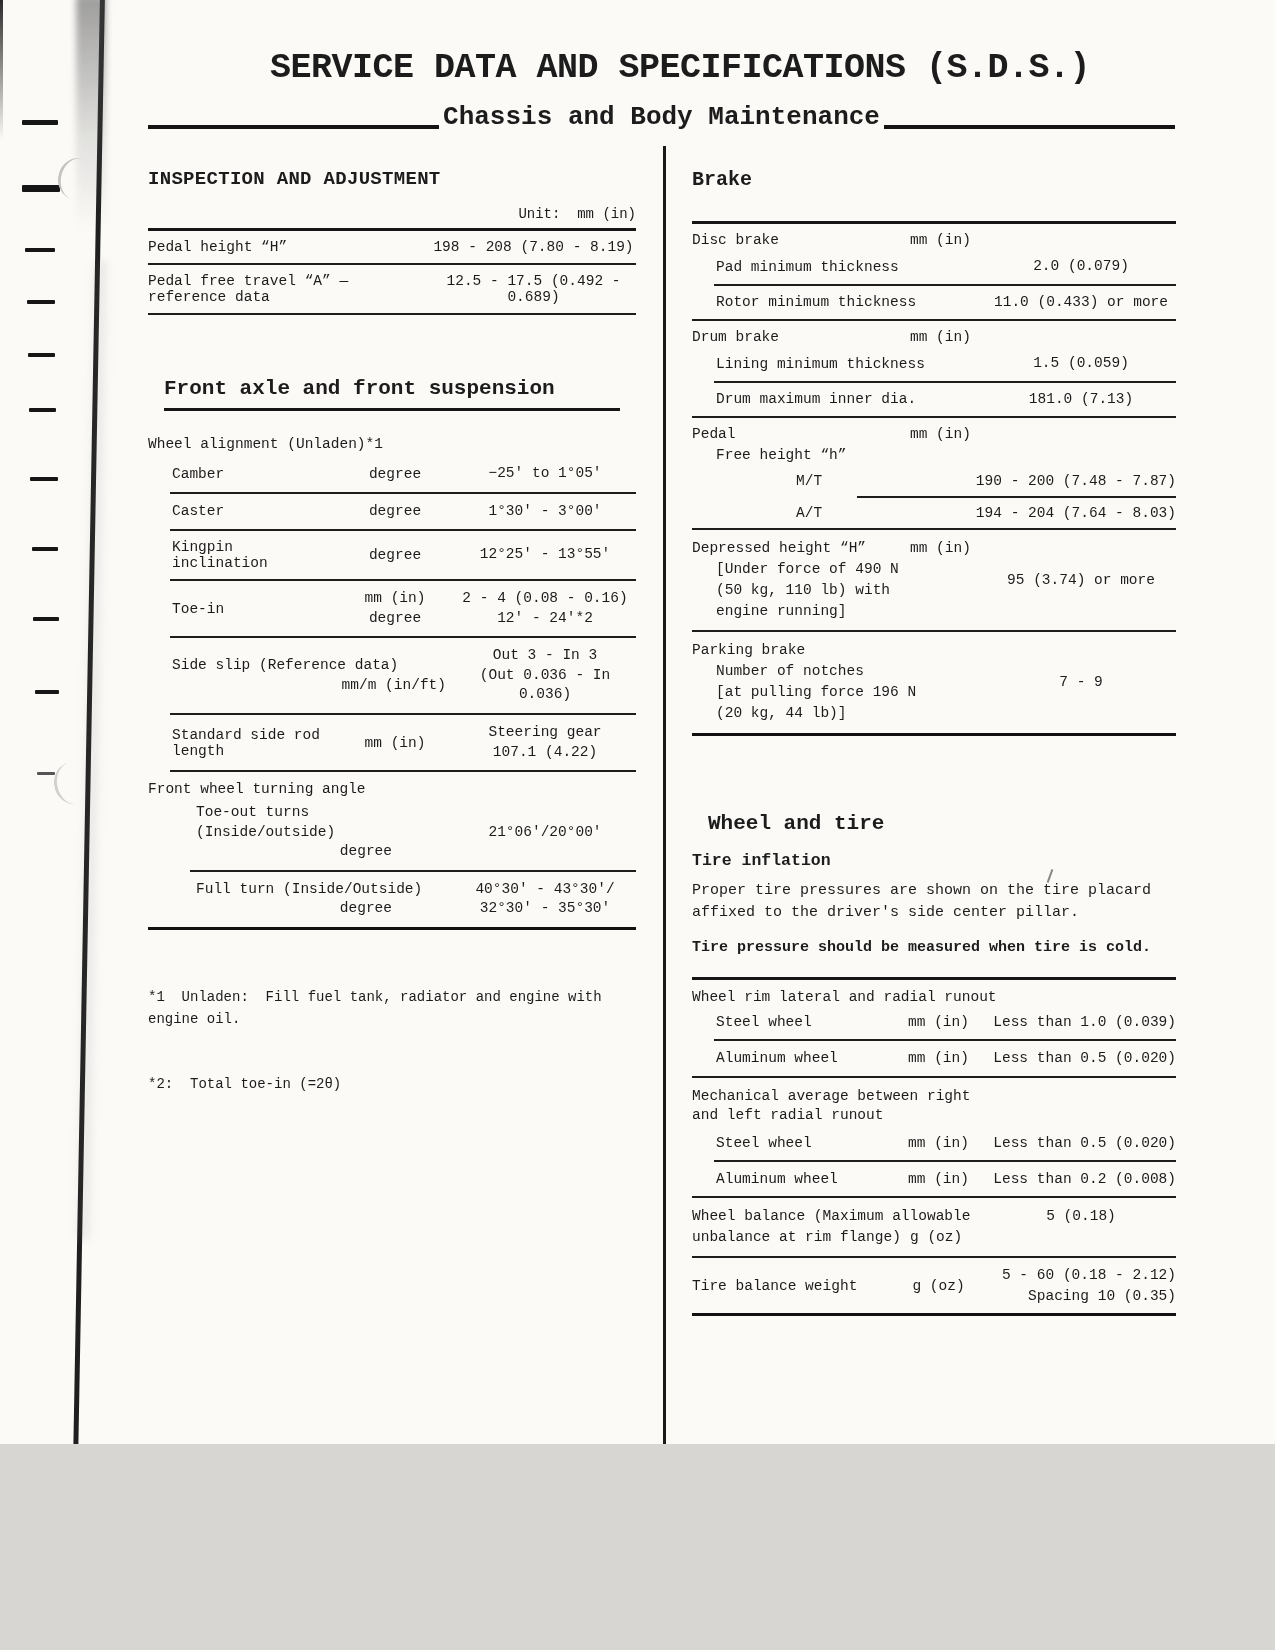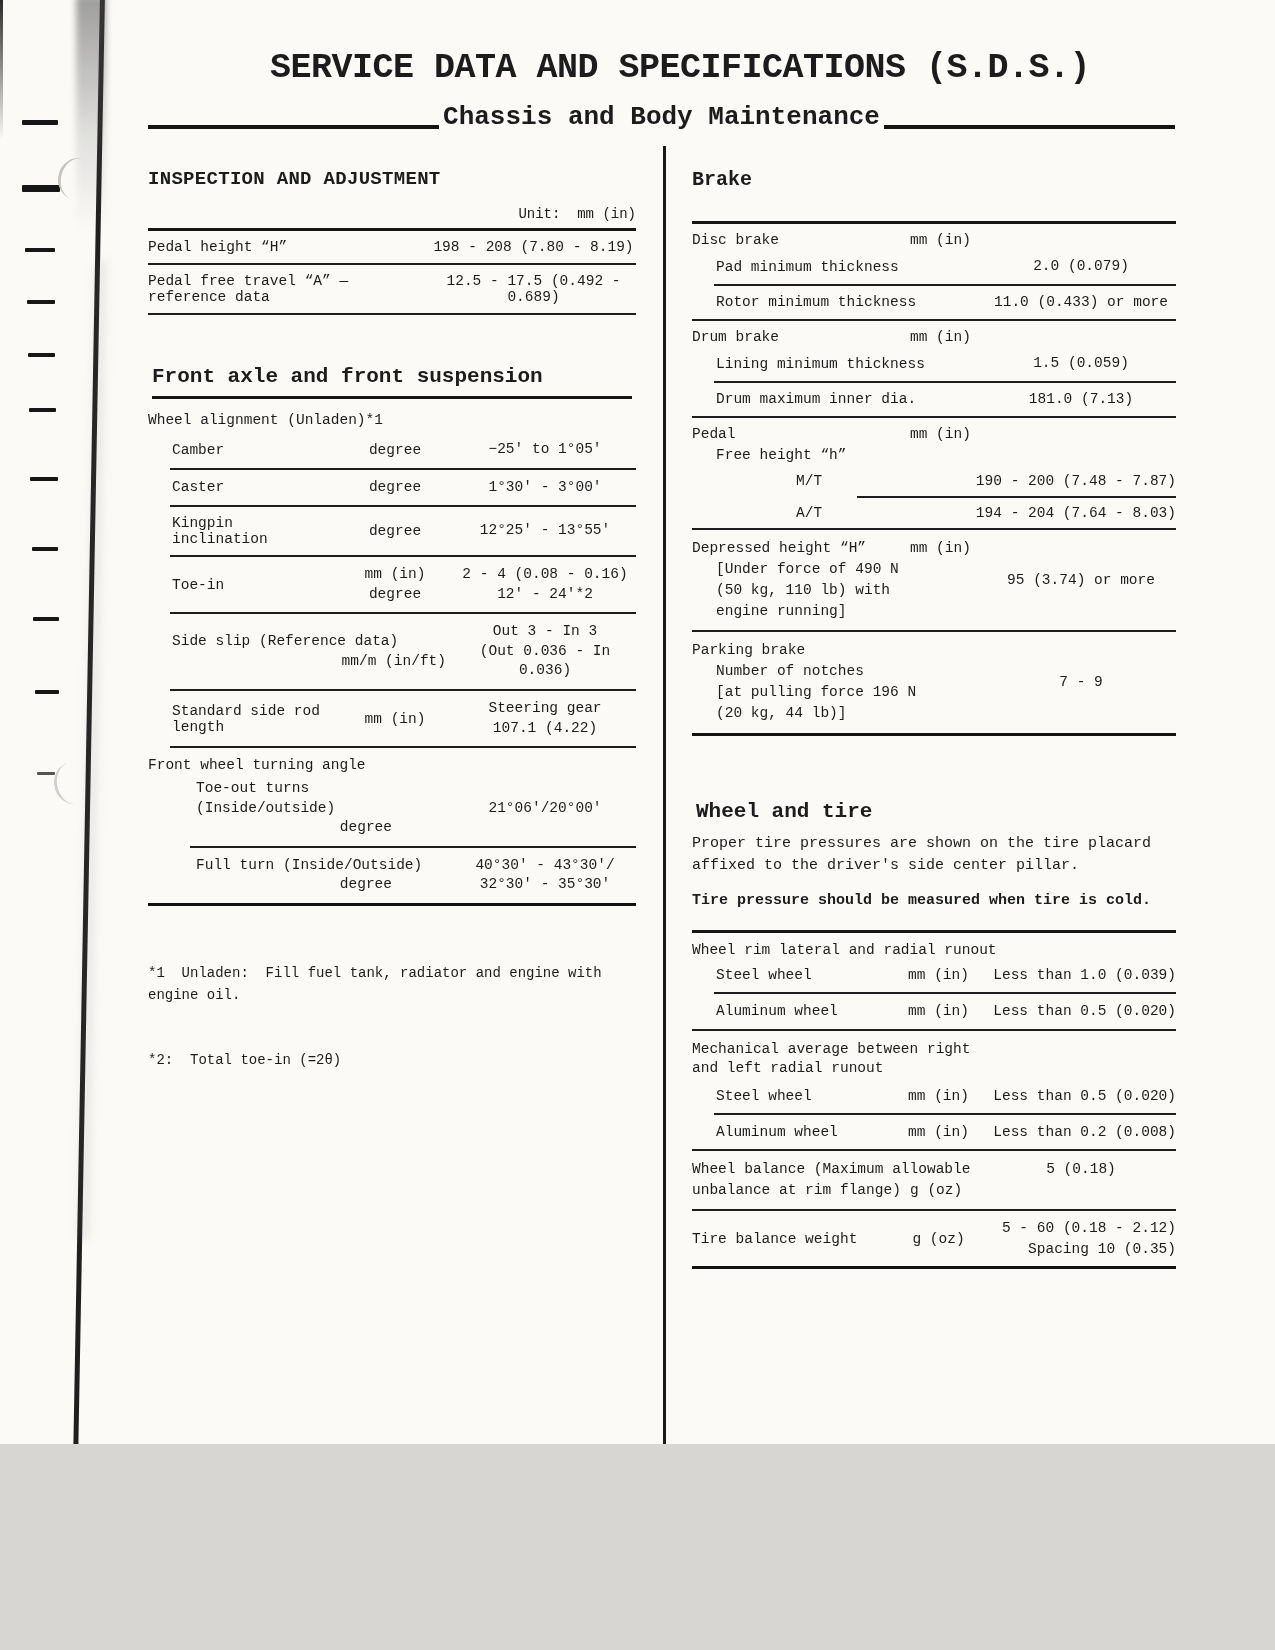--- a/index.html
+++ b/index.html
@@ -25,21 +25,21 @@
   .tabline{position:absolute;left:148px;right:100px;top:100px;display:flex;align-items:flex-end;justify-content:flex-end;}
   .tabline .seg{flex:1;border-bottom:4px solid #141414;height:10px;}
   .tabline .tabtxt{font-size:26px;font-weight:bold;padding:0 4px;line-height:1.1;
          transform:translateY(3px);}
   .divider{position:absolute;left:663px;top:146px;width:3px;height:1382px;background:#1a1a1a;}
   
   .colL{position:absolute;left:148px;top:168px;width:488px;}
   .colR{position:absolute;left:692px;top:168px;width:484px;}
   h2.sechead{font-size:19px;font-weight:bold;margin:0 0 16px 0;letter-spacing:.3px;}
   h3.subhead{font-size:20px;font-weight:bold;margin:0;}
-  h3.bighead{font-size:21px;font-weight:bold;margin:4px;padding-bottom:8px;border-bottom:3px solid #161616;}
+  h3.bighead{font-size:21px;font-weight:bold;margin:16px;padding-bottom:8px;border-bottom:3px solid #161616;}
   .unit-note{text-align:right;font-size:14px;margin:6px 0 6px 0;white-space:pre;}
   .fs{font-size:14.5px;line-height:1.25;}
   
   .tbl{border-top:3px solid #161616;}
   .sep{height:2px;background:#1d1d1d;}
   .sep.ind{margin-left:22px;}
   .sep.ind2{margin-left:165px;}
   .sep.thick{height:3px;background:#121212;}
   .row{display:flex;align-items:center;padding:8px 0;font-size:14.5px;}
   .row .lab{flex:1;padding-left:24px;}
@@ -305,20 +305,24 @@
           <div class="ind">(20 kg, 44 lb)]</div>
         </div>
         <div class="cval">7 - 9</div>
       </div>
       <div class="sep thick"></div>
     </div>
 
     <div style="height:60px;"></div>
 
     <h3 class="bighead" style="border-bottom:none;padding-bottom:0;">Wheel and tire</h3>
+    <div style="position:relative;">
+      <h3 class="tirehead">Tire inflation</h3>
+      <div class="slash-art" style="right:125px;top:18px;"></div>
+    </div>
     <p class="para">Proper tire pressures are shown on the tire placard affixed to the driver's side center pillar.</p>
     <p class="para bold">Tire pressure should be measured when tire is cold.</p>
 
     <div style="height:18px;"></div>
 
     <div class="tbl">
 
       <div class="grouplab" style="padding-bottom:0;">Wheel rim lateral and radial runout</div>
       <div class="s-row">
         <div class="lab">Steel wheel</div>

